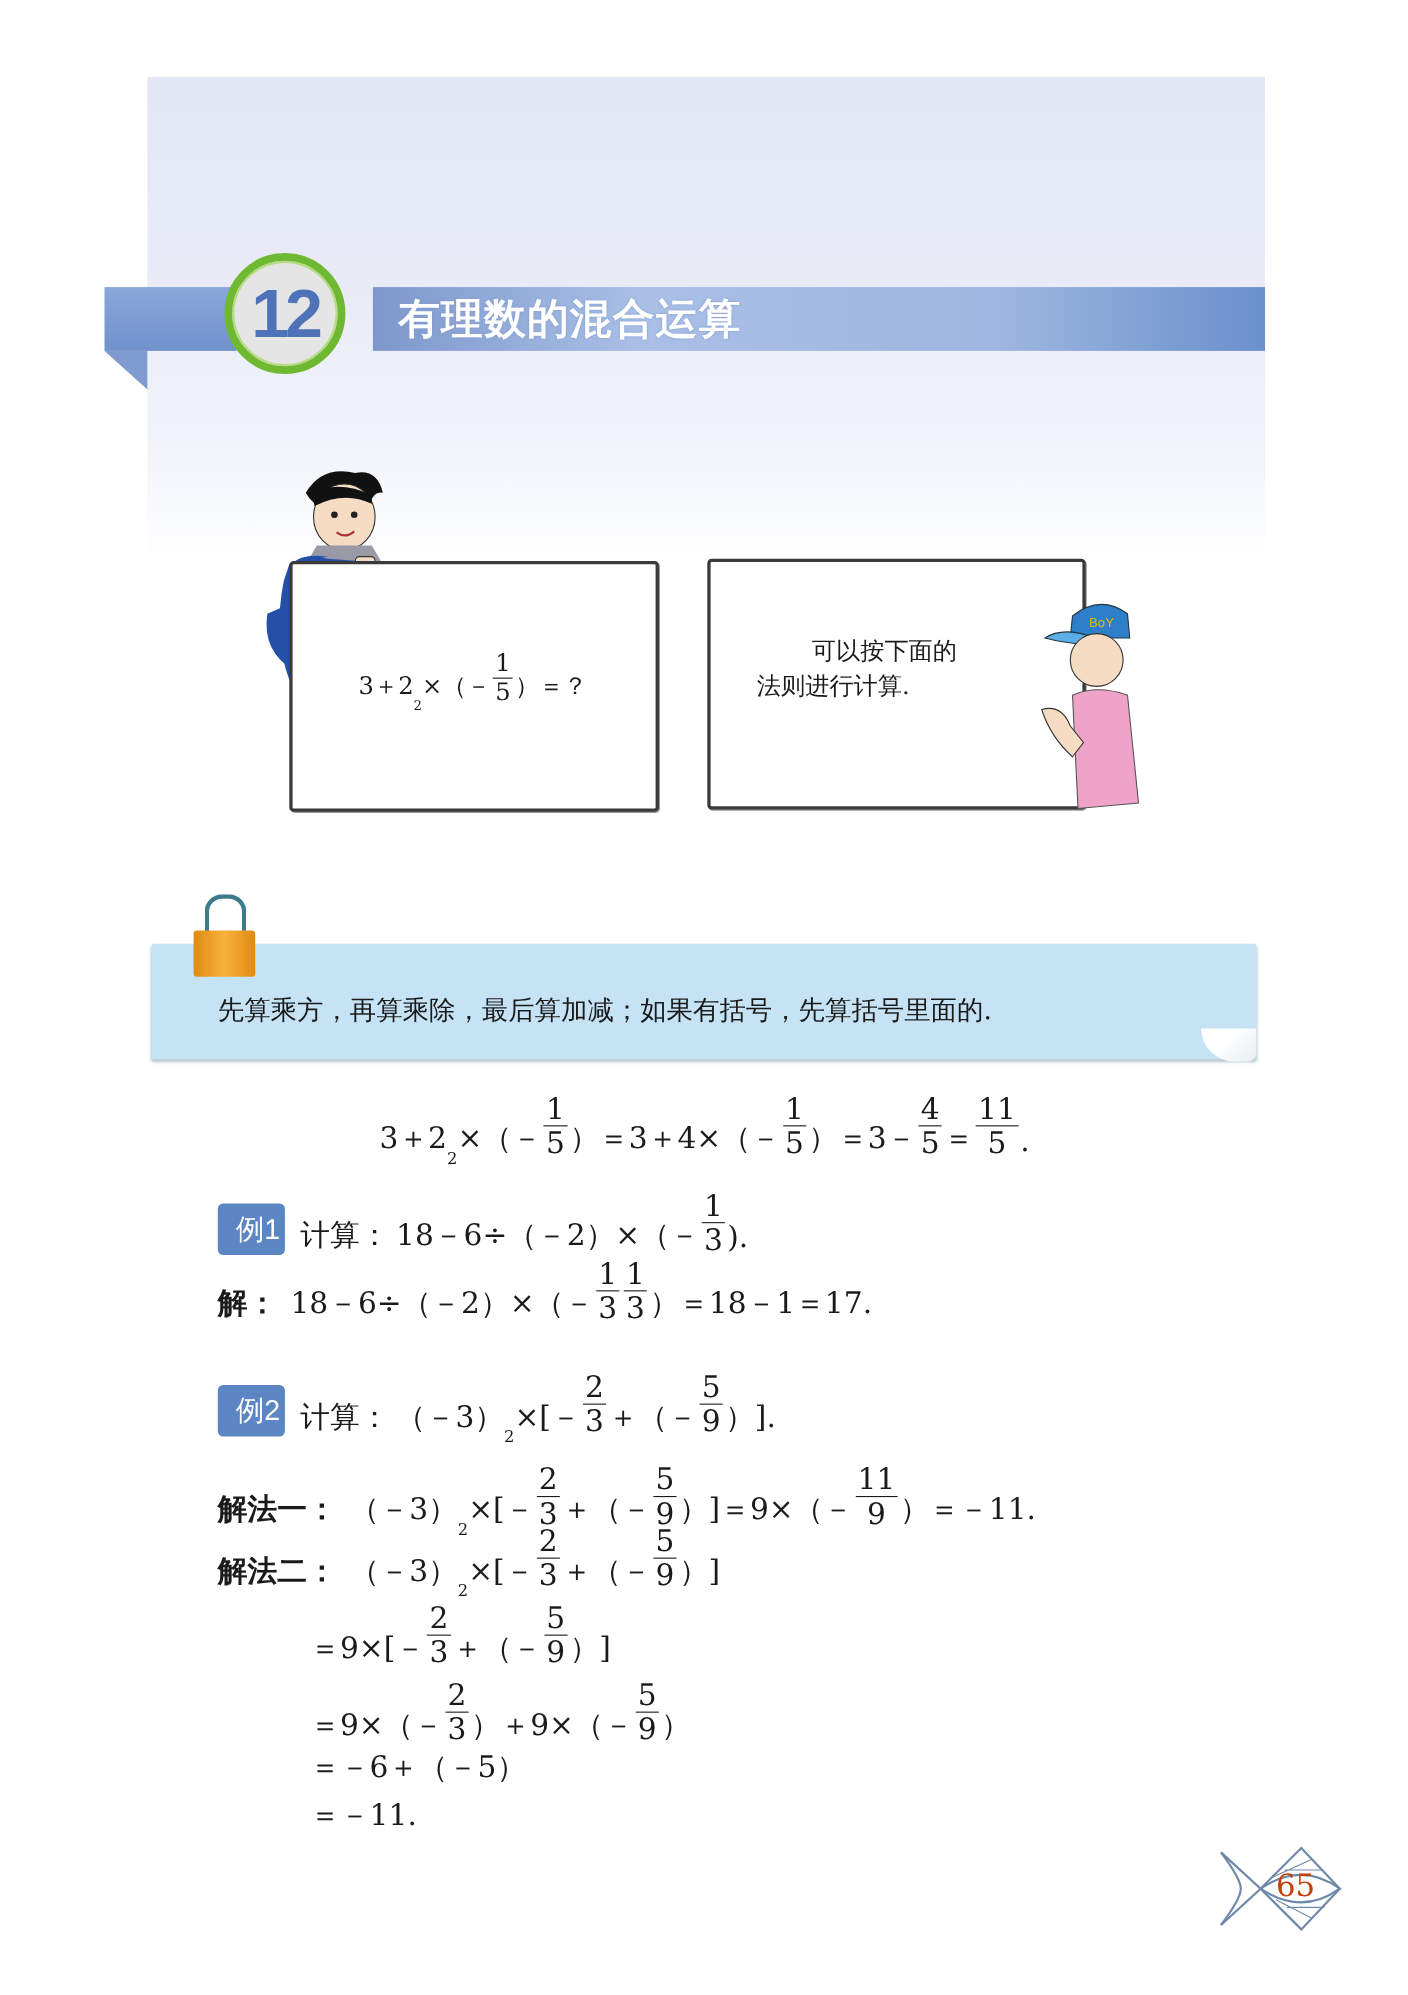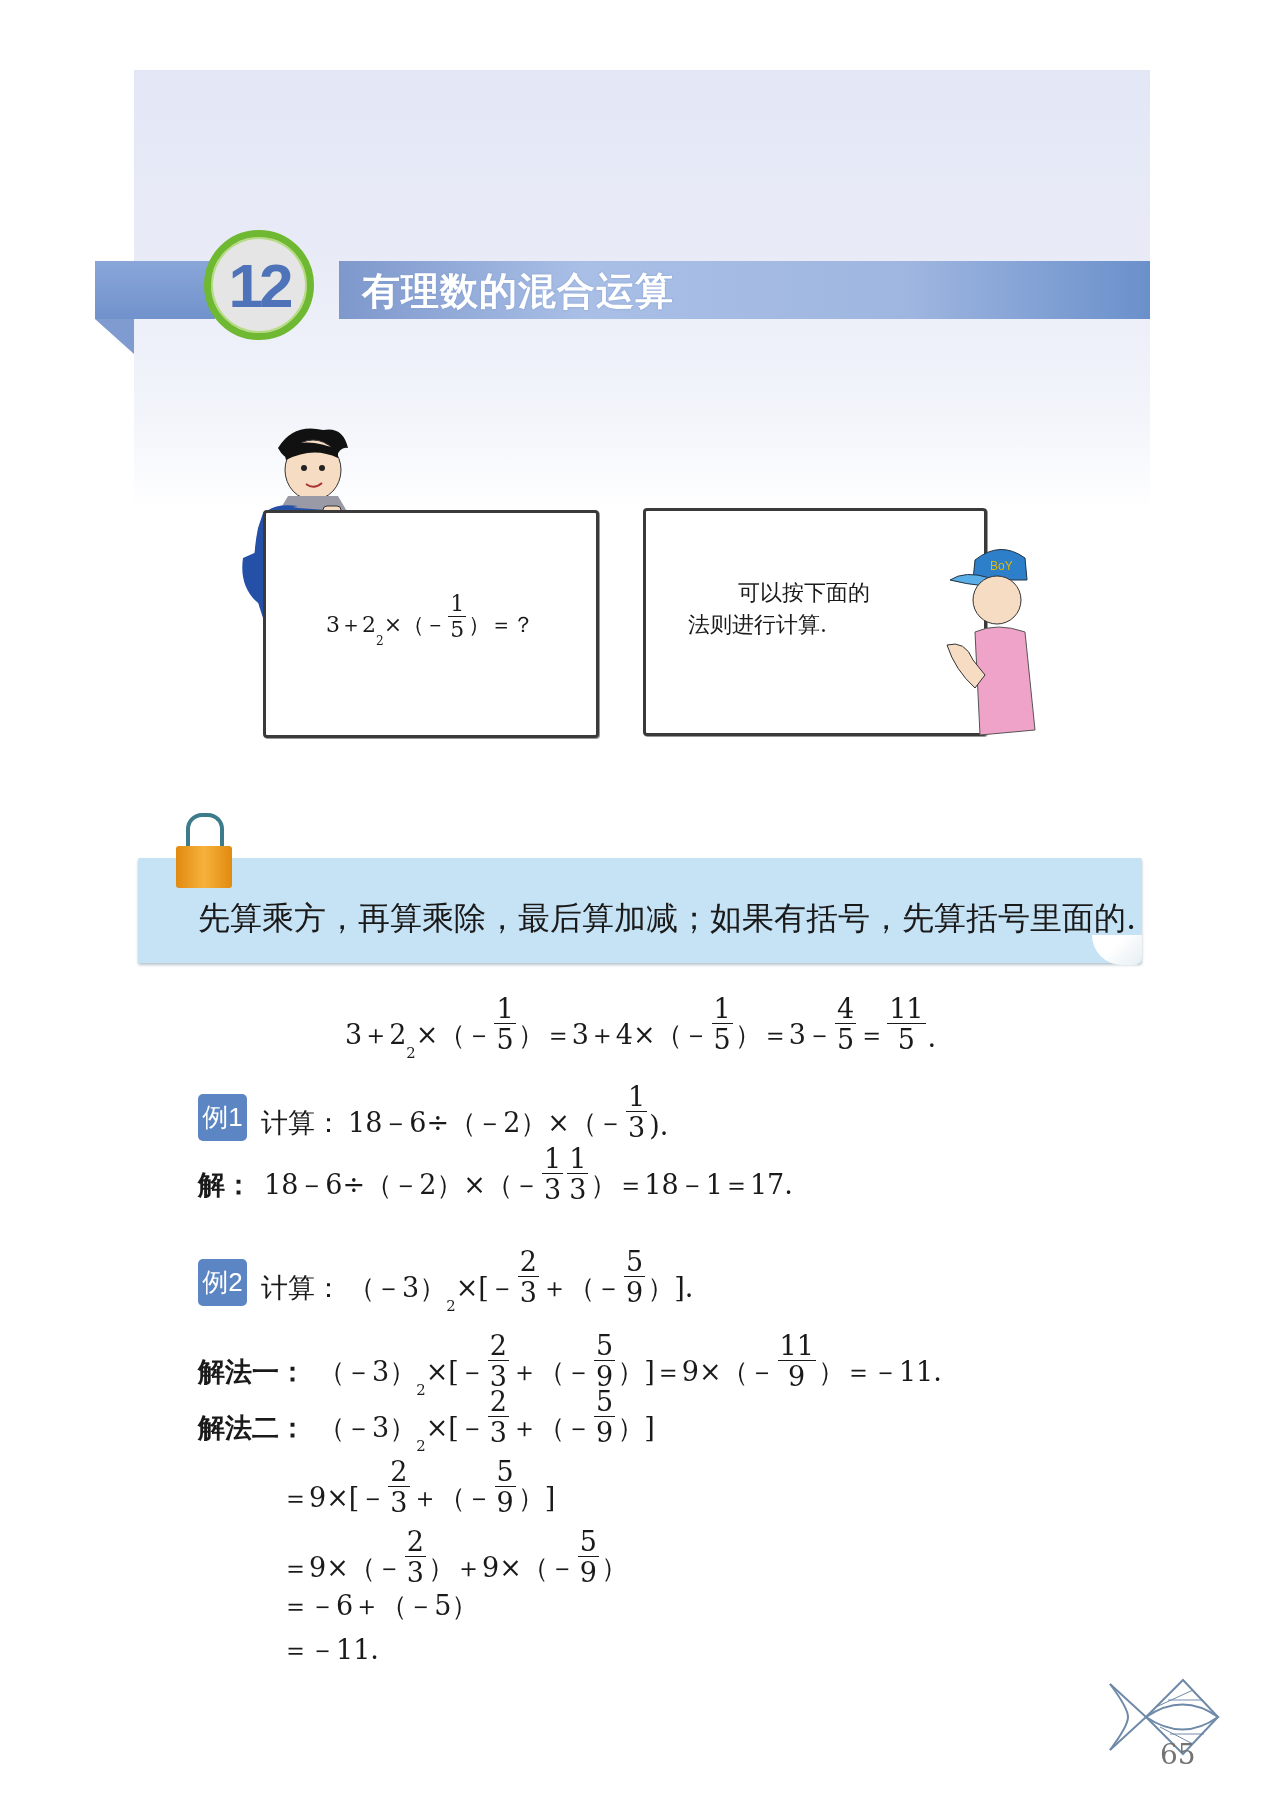--- a/index.html
+++ b/index.html
@@ -29,27 +29,27 @@
   .m{display:inline-flex;align-items:flex-end;white-space:nowrap;font-family:"DejaVu Serif","Liberation Serif",serif;}
   .frac{display:inline-flex;flex-direction:column;align-items:center;vertical-align:middle;margin:0 2px;line-height:1;}
   .frac .n{border-bottom:1.5px solid #1a1a1a;padding:0 2px 1px;}
   .frac .d{padding-top:2px;}
   sup{font-size:0.55em;vertical-align:0.9em;line-height:0;}
   
   .clip-wire{left:186px;top:813px;width:30px;height:52px;border:4px solid #3c7b8a;border-radius:16px 16px 4px 4px;border-bottom:none;}
   .clip-body{left:176px;top:846px;width:56px;height:42px;background:linear-gradient(90deg,#e18a10,#f6b23c 50%,#e18a10);border-radius:3px;}
   .rule-box{left:138px;top:858px;width:1004px;height:105px;background:#c6e3f5;box-shadow:0 2px 3px #b8c4cc;border-radius:2px;}
   .curl{left:1092px;top:935px;width:50px;height:30px;background:linear-gradient(135deg,#ffffff 40%,#e6eef3);border-radius:0 0 8px 30px;}
-  .rule-text{left:198px;top:900px;font-size:32px;line-height:36px;color:#1a1a1a;}
+  .rule-text{left:198px;top:900px;font-size:24px;line-height:36px;color:#1a1a1a;}
   .line{font-size:27px;}
   .badge{display:inline-flex;align-items:center;justify-content:center;width:49px;height:47px;background:#5b86c3;
-    color:#fff;border-radius:5px;font-family:"Liberation Sans","DejaVu Sans",sans-serif;font-size:26px;margin-right:14px;}
+    color:#fff;border-radius:5px;font-family:"Liberation Sans","DejaVu Sans",sans-serif;font-size:26px;margin-right:14px;padding-left:12px;}
   .lbl-bold{font-family:"Liberation Sans","DejaVu Sans",sans-serif;font-weight:bold;font-size:27px;margin-right:12px;}
   .lbl{font-size:27px;margin-right:6px;}
-  .page-num{left:1160px;top:1698px;font-size:28px;color:#737373;margin-top:40px;}
+  .page-num{left:1160px;top:1698px;font-size:28px;color:#c2410c;}
 </style>
 </head>
 <body>
 
 <div class="abs hdr-panel"></div>
 <div class="abs band-left"></div>
 <div class="abs band-fold"></div>
 <div class="abs band-main"></div>
 <div class="abs chapter-circle">
   <span class="chapter-num">12</span>

